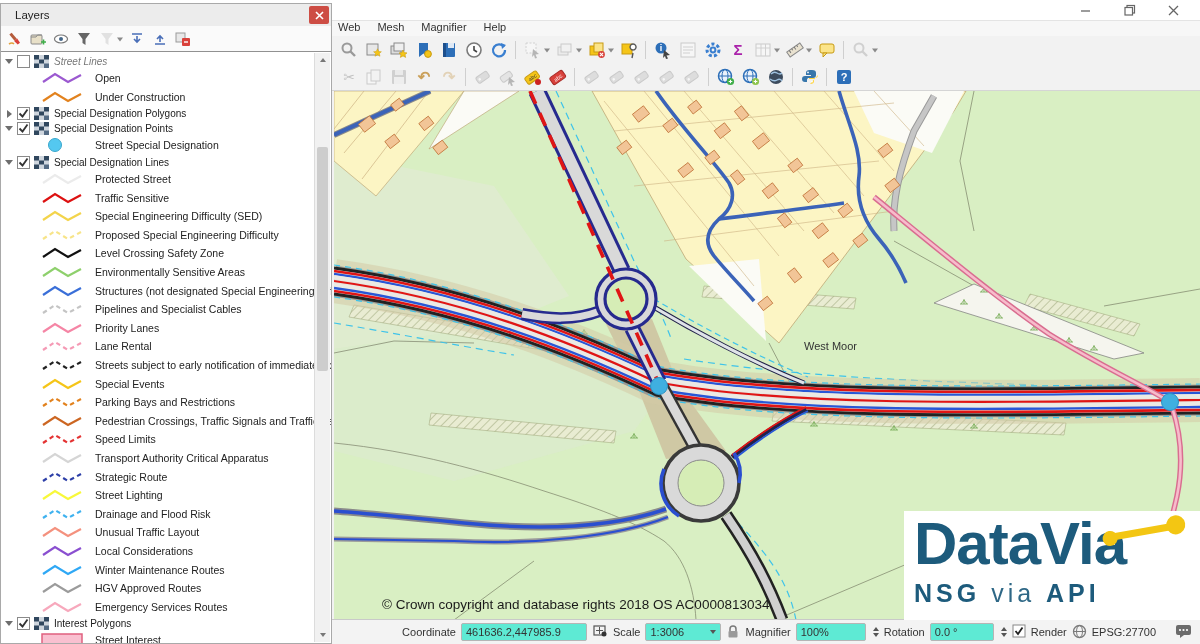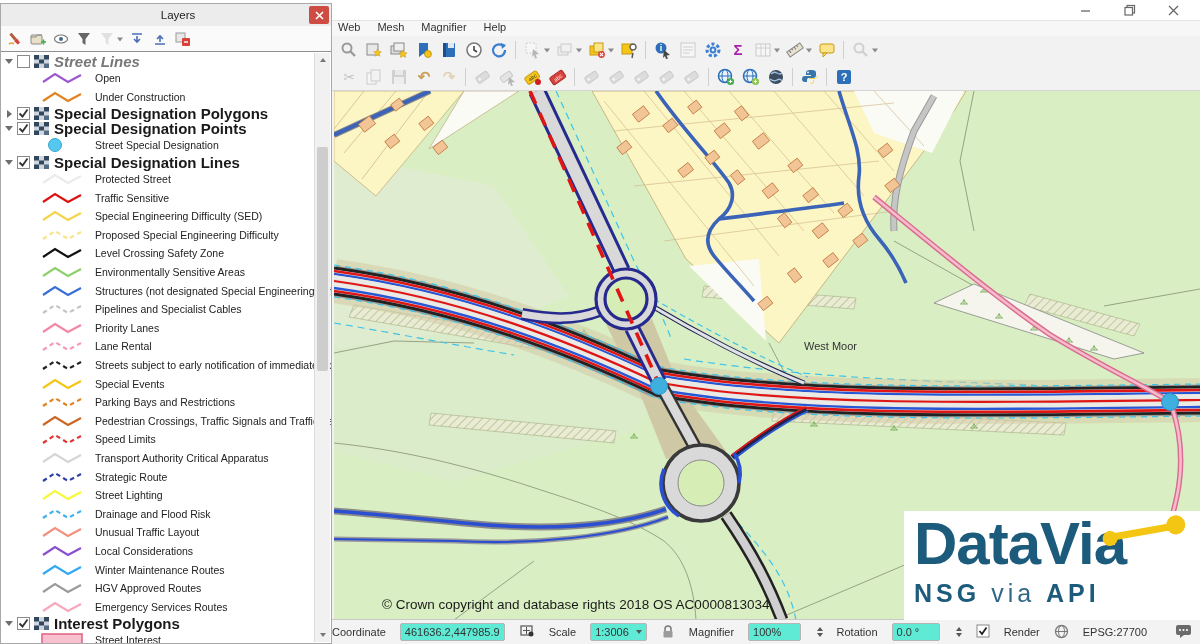--- a/index.html
+++ b/index.html
@@ -25,41 +25,41 @@
   #logo .l1{font-size:60px;font-weight:700;color:#1d5b7c;letter-spacing:-1px;line-height:66px;}
   #logo .l2{font-size:25px;color:#1d5b7c;letter-spacing:4px;margin-top:2px;}
   #logo .l2 b{font-weight:700;} #logo .l2 .lt{font-weight:400;opacity:.92;}
   #dumbbell{position:absolute;right:14px;top:8px;width:84px;height:26px;transform:rotate(-10deg);}
   #dumbbell .bar{position:absolute;left:8px;top:9px;width:66px;height:7px;background:#f3c613;border-radius:4px;}
   #dumbbell .c1,#dumbbell .c2{position:absolute;background:#f3c613;border-radius:50%;}
   #dumbbell .c1{left:0;top:6px;width:15px;height:15px;}
   #dumbbell .c2{right:0;top:2px;width:19px;height:19px;}
   
   #statusbar{position:absolute;left:332px;right:0;bottom:0;height:24px;background:#f3f3f3;border-top:1px solid #c9c9c9;
-             display:flex;align-items:center;justify-content:flex-end;gap:14px;padding-right:8px;font-size:11px;color:#333;}
+             display:flex;align-items:center;justify-content:flex-end;gap:5px;padding-right:8px;font-size:11px;color:#333;}
   .sb-box{background:#5eead4;border:1px solid #b5b5b5;border-radius:2px;height:16px;display:flex;align-items:center;padding:0 4px;}
   .sb-spin{display:flex;flex-direction:column;justify-content:center;gap:2px;margin-left:2px;}
   .tri-up{width:0;height:0;border-left:3.5px solid transparent;border-right:3.5px solid transparent;border-bottom:4px solid #555;}
   .tri-dn{width:0;height:0;border-left:3.5px solid transparent;border-right:3.5px solid transparent;border-top:4px solid #555;}
   
   #layers-panel{position:absolute;left:0;top:3px;width:332px;height:641px;background:#fff;border:1px solid #a9a9a9;box-sizing:border-box;z-index:10;display:flex;flex-direction:column;}
-  #lp-title{height:22px;background:#ececec;display:flex;align-items:center;padding-left:24px;font-size:11.5px;color:#222;flex:none;position:relative;justify-content:center;}
+  #lp-title{height:22px;background:#ececec;display:flex;align-items:center;padding-left:14px;font-size:11.5px;color:#222;flex:none;position:relative;}
   #lp-close{position:absolute;right:2px;top:2px;width:20px;height:18px;background:#cd4d44;color:#fff;display:flex;align-items:center;justify-content:center;border-radius:2px;}
   #lp-tools{height:25px;display:flex;align-items:center;padding-left:2px;flex:none;background:#fafafa;}
   #lp-tools .tbtn{width:23px;height:21px;}
   #lp-tree{flex:1;border-top:1px solid #919191;position:relative;overflow:hidden;background:#fff;}
   #tree-rows{position:absolute;left:0;top:2px;right:16px;}
   .trow{display:flex;align-items:center;}
   .trow.group{height:15px;} .trow.item{height:18.6px;align-items:center;}
   .exp{width:16px;flex:none;display:flex;justify-content:center;}
   .exp .d{width:0;height:0;border-left:4px solid transparent;border-right:4px solid transparent;border-top:5px solid #6e6e6e;}
   .exp .r{width:0;height:0;border-top:4px solid transparent;border-bottom:4px solid transparent;border-left:5px solid #6e6e6e;}
   .cbx{width:13px;height:13px;flex:none;margin-right:4px;}
   .gico{width:15px;height:13px;flex:none;margin-right:5px;}
-  .glab{font-weight:700;font-size:15px;color:#1a1a1a;white-space:nowrap;}
+  .glab{font-weight:400;font-size:10px;color:#1a1a1a;white-space:nowrap;}
   .glab.ital{font-style:italic;color:#777;}
   .isym{width:44px;height:16px;flex:none;margin-left:40px;margin-right:10px;}
   .ilab{font-size:10.5px;color:#222;white-space:nowrap;}
   
   #lp-scroll{position:absolute;right:1px;top:1px;bottom:1px;width:15px;background:#f1f1f1;border-left:1px solid #dcdcdc;}
   #lp-scroll .arr{position:absolute;left:0;width:15px;height:14px;display:flex;align-items:center;justify-content:center;}
   #lp-thumb{position:absolute;left:2px;top:16%;width:11px;height:38%;background:#cdcdcd;border-radius:2px;}
   text{font-family:"Liberation Sans",sans-serif;}
 </style>
 </head>

